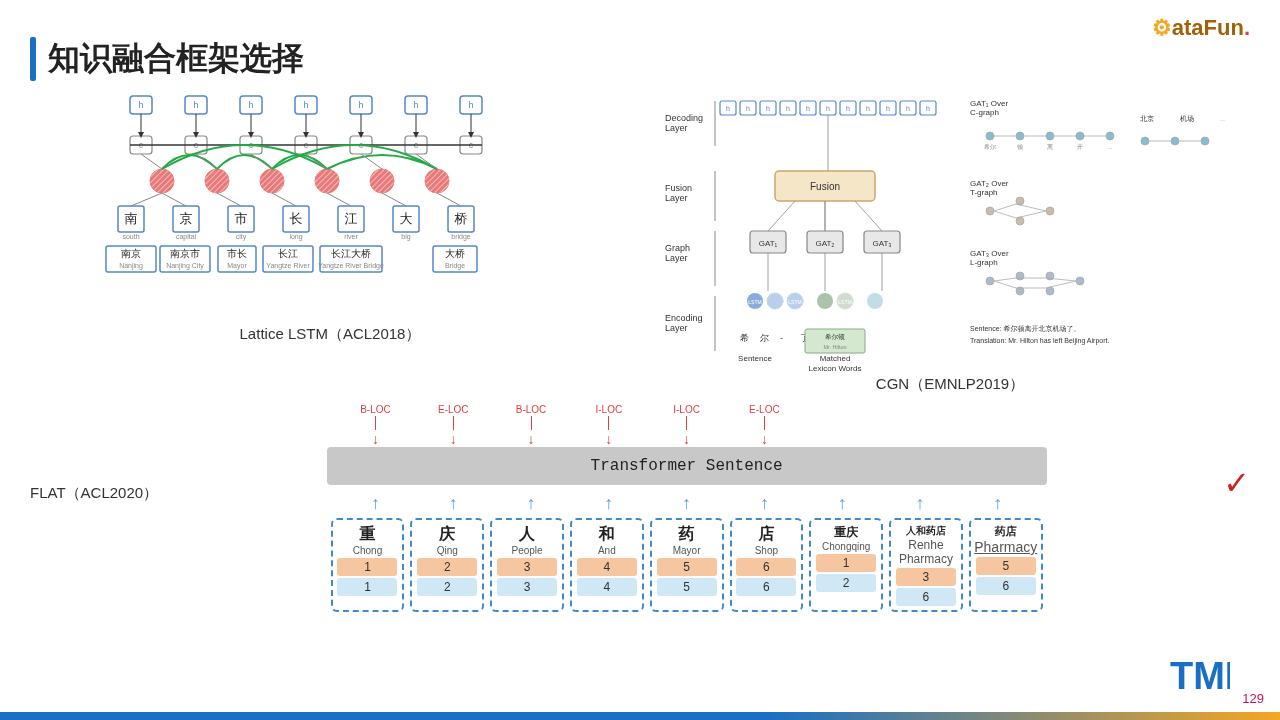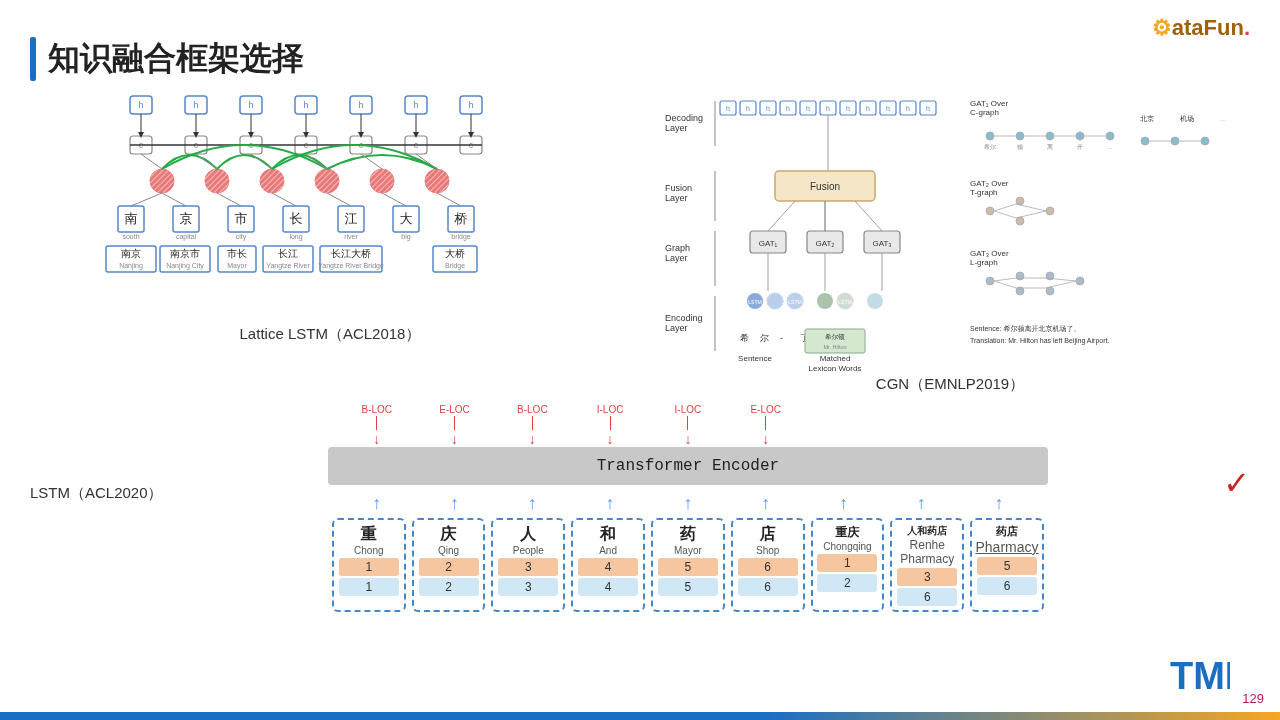--- a/index.html
+++ b/index.html
@@ -558,21 +558,21 @@
           <line x1="489" y1="50" x2="511" y2="50"></line>
           <line x1="519" y1="50" x2="541" y2="50"></line>
         </g>
       </svg>
     </div>
     <div class="diagram-label">CGN（EMNLP2019）</div>
   </div>
 </div>
 
 <div class="bottom-section">
-  <div class="flat-label">LSTM（ACL2020）</div>
+  <div class="flat-label">FLAT（ACL2020）</div>
 
   <div class="flat-diagram">
 
     <div class="loc-arrow-row">
       <div class="loc-arrow">
         <span>B-LOC</span>
         <div class="loc-arrow-line"></div>
         <span style="font-size:14px; color:#e04040;">↓</span>
       </div>
       <div class="loc-arrow">
@@ -599,21 +599,21 @@
         <span>E-LOC</span>
         <div class="loc-arrow-line"></div>
         <span style="font-size:14px; color:#e04040;">↓</span>
       </div>
       <div style="width:80px;"></div>
       <div style="width:80px;"></div>
       <div style="width:80px;"></div>
     </div>
 
     <div class="transformer-box">
-      <span>Transformer Encoder</span>
+      <span>Transformer Sentence</span>
     </div>
 
     <div class="arrows-row">
       <div class="arrow-up">↑</div>
       <div class="arrow-up">↑</div>
       <div class="arrow-up">↑</div>
       <div class="arrow-up">↑</div>
       <div class="arrow-up">↑</div>
       <div class="arrow-up">↑</div>
       <div class="arrow-up">↑</div>

